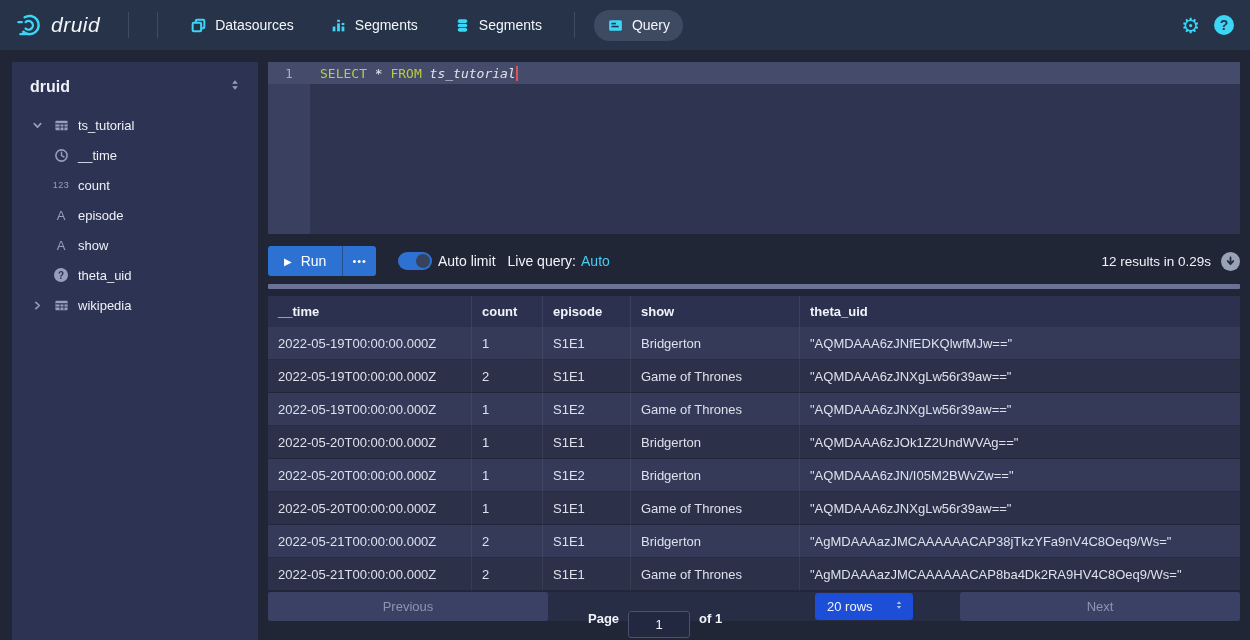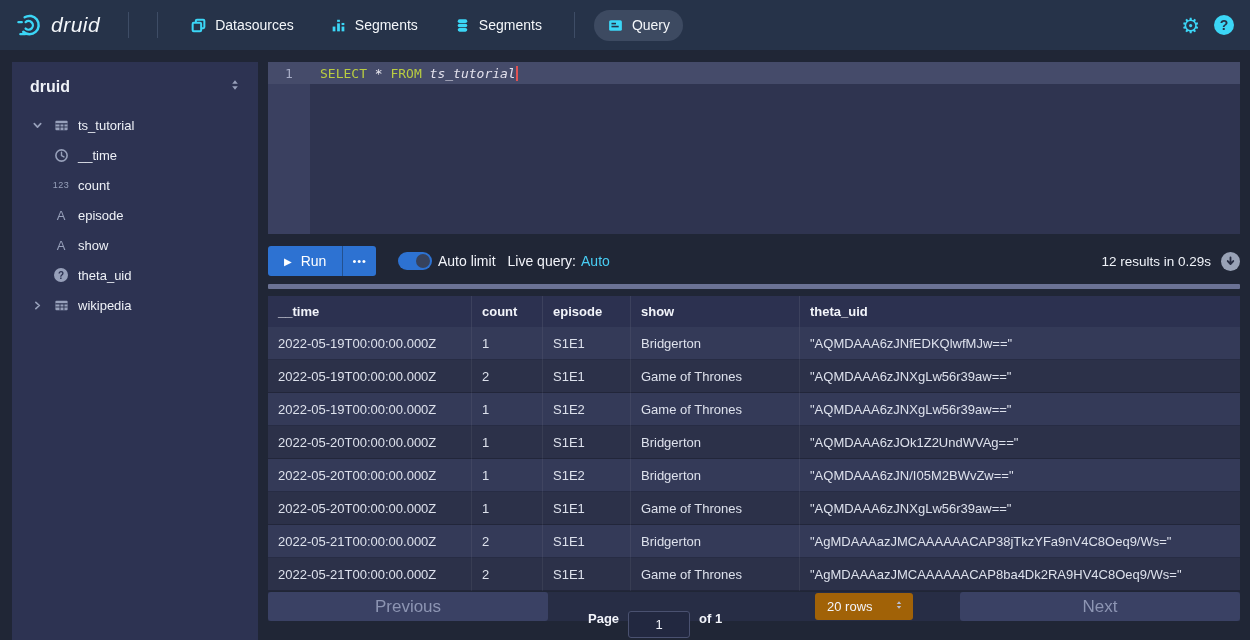--- a/index.html
+++ b/index.html
@@ -90,30 +90,30 @@
   .trow.even { background:#2c3149; }
   .tcell { display:flex; align-items:center; padding-left:10px; color:#dde1ec; font-size:13px;
     border-right:1px solid rgba(255,255,255,.06); border-bottom:1px solid rgba(16,20,32,.35);
     overflow:hidden; white-space:nowrap; }
   .col0 { width:204px; } .col1 { width:71px; } .col2 { width:88px; }
   .col3 { width:169px; } .col4 { flex:1; border-right:none; }
 
   
   .pagination { position:absolute; top:530px; left:0; width:100%; height:29px; background:#272d45; }
   .pg-btn { position:absolute; top:0; height:29px; width:280px; background:#3a4164;
-    border-radius:3px; color:#8d95b3; font-size:17px; display:flex; align-items:center;
+    border-radius:3px; color:#8d95b3; font-size:13px; display:flex; align-items:center;
     justify-content:center; cursor:pointer; }
   .pg-prev { left:0; }
   .pg-next { right:0; }
   .pg-center { position:absolute; left:320px; top:0; height:29px; display:flex; align-items:flex-start;margin-top:19px; }
   .pg-label { color:#f2f4fa; font-size:13px; font-weight:600; }
   .pg-input { width:62px; height:27px; margin:0 9px; background:#222840; border:1px solid #4a5170;
     border-radius:3px; color:#f2f4fa; font-size:13px; text-align:center;
     font-family:"Liberation Sans", sans-serif; }
-  .pg-rows { position:absolute; left:547px; top:1px; width:98px; height:27px; background:#a16207;
+  .pg-rows { position:absolute; left:547px; top:1px; width:98px; height:27px; background:#1d4ed8;
     border-radius:3px; display:flex; align-items:center; justify-content:space-between;
     padding:0 8px 0 12px; color:#f2f4fa; font-size:13px; cursor:pointer; }
 </style>
 </head>
 <body>
 
 <div class="app">
 
   <nav class="navbar">
     <div class="logo">

